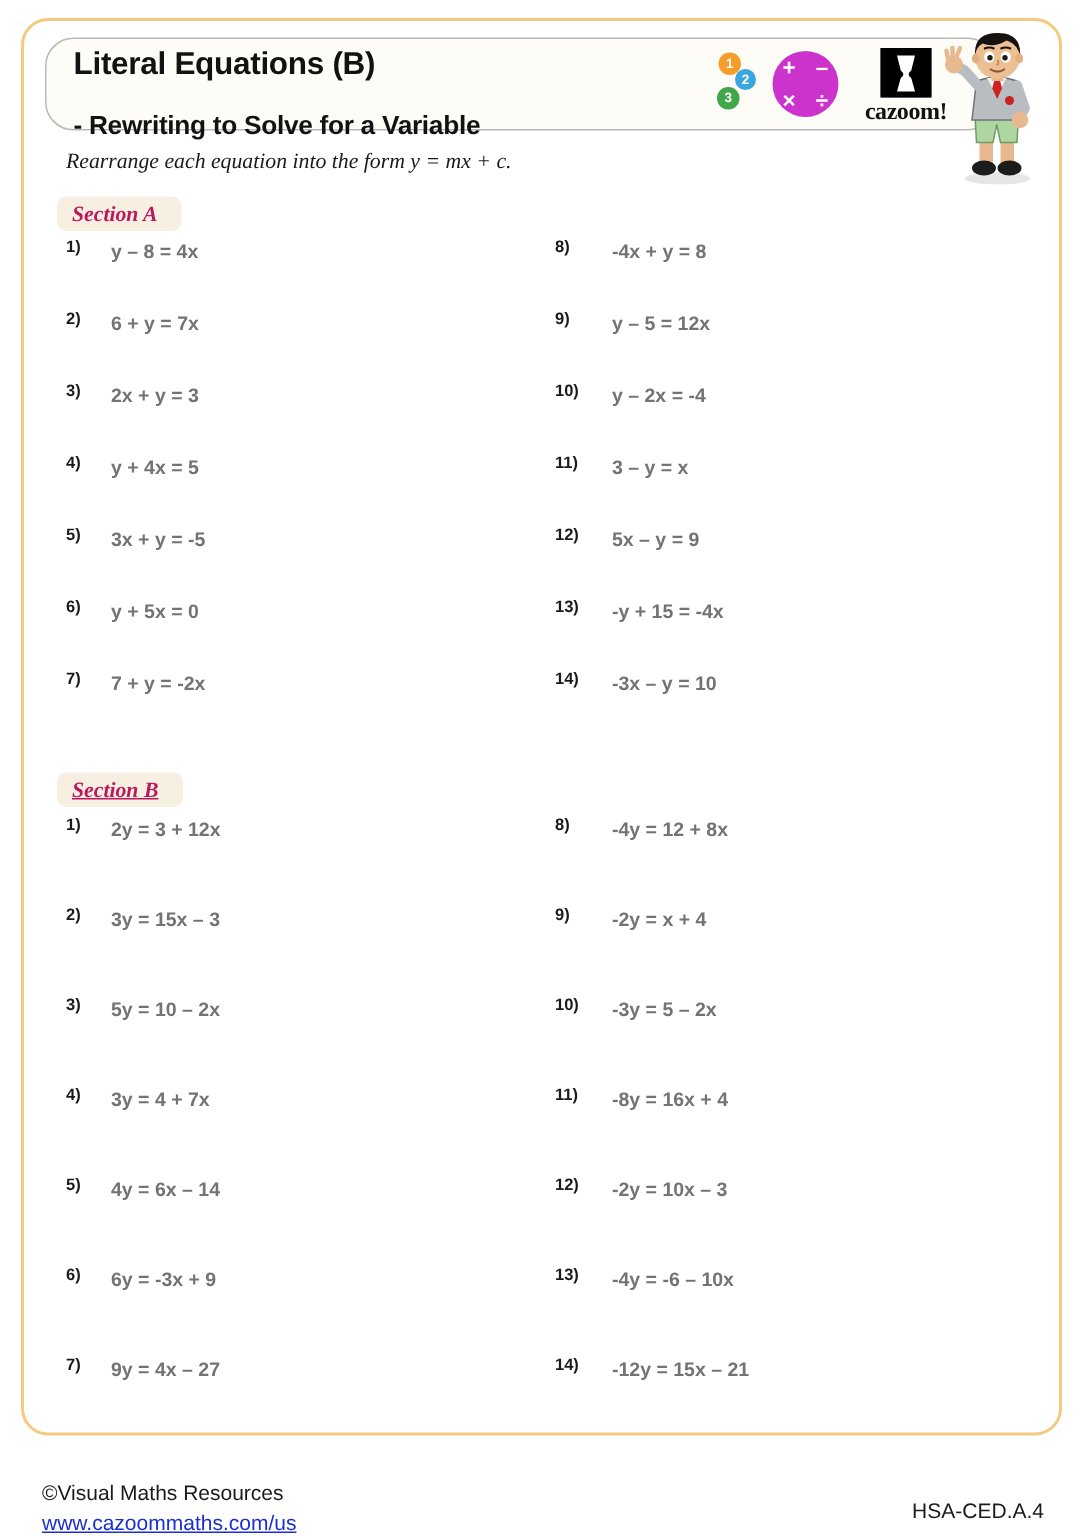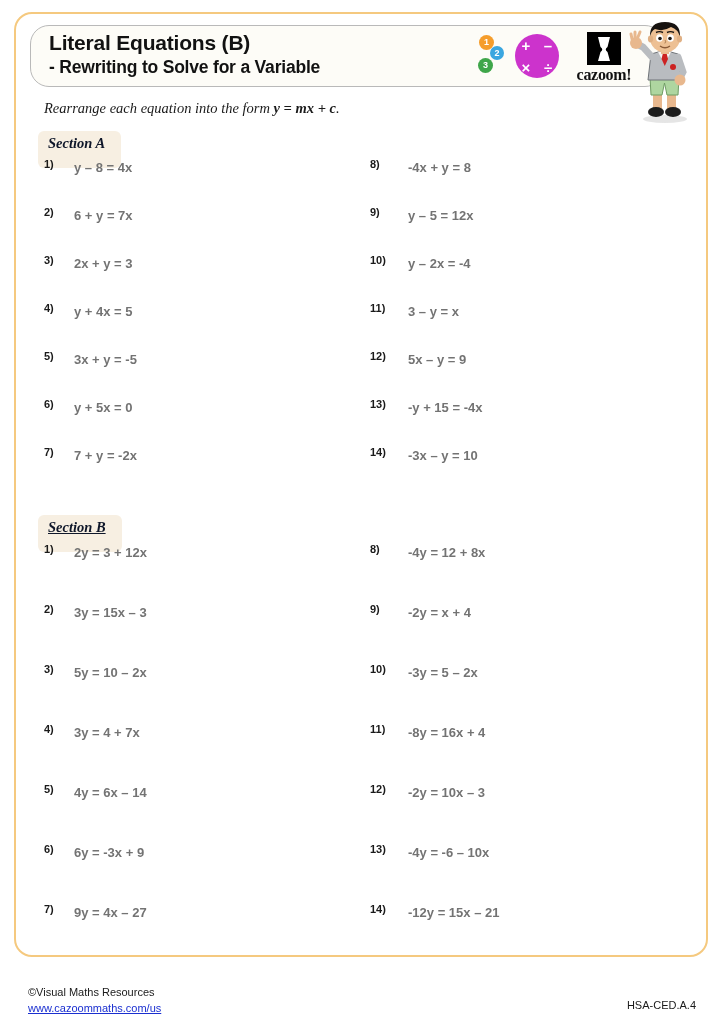--- a/index.html
+++ b/index.html
@@ -52,21 +52,21 @@
     color: #121212;
     letter-spacing: -0.2px;
     white-space: nowrap;
   }
   .title-line2 {
     font-size: 17.5px;
     font-weight: bold;
     color: #121212;
     letter-spacing: -0.2px;
     white-space: nowrap;
-    margin-top: 3px;
+    margin-top: 19px;
   }
 
   
   .logo {
     position: absolute;
     right: 10px;
     top: 6px;
     width: 176px;
     height: 50px;
   }
@@ -154,35 +154,35 @@
     position: absolute;
     left: 44px;
     top: 100px;
     font-family: "Liberation Serif", serif;
     font-style: italic;
     font-size: 14.5px;
     color: #1a1a1a;
     white-space: nowrap;
   }
   .instruction b {
-    font-weight: bold;
+    font-weight: normal;
   }
 
   
   .section-label {
     position: absolute;
     left: 38px;
     background: #f7efe2;
     border-radius: 6px;
-    padding: 4px 16px 16px 10px;
+    padding: 4px 16px 2px 10px;
     font-family: "Liberation Serif", serif;
     font-weight: bold;
     font-style: italic;
     font-size: 14.5px;
-    color: #0f172a;
+    color: #be185d;
   }
   #section-a-label { top: 131px; }
   #section-b-label { top: 515px; text-decoration: underline; }
 
   
   .qlist {
     position: absolute;
     margin: 0;
     padding: 0;
     list-style: none;
@@ -223,21 +223,21 @@
   #sec-b-left .qnum  { width: 30px; }
   #sec-b-right .qnum { width: 38px; }
 
   
   .footer {
     position: absolute;
     left: 0;
     top: 985px;
     width: 724px;
     height: 40px;
-    font-size: 11px;
+    font-size: 14px;
     color: #1a1a1a;
   }
   .footer-left {
     position: absolute;
     left: 28px;
     top: 0px;
     line-height: 1.45;
   }
   .footer-link {
     color: #1a2fd0;

